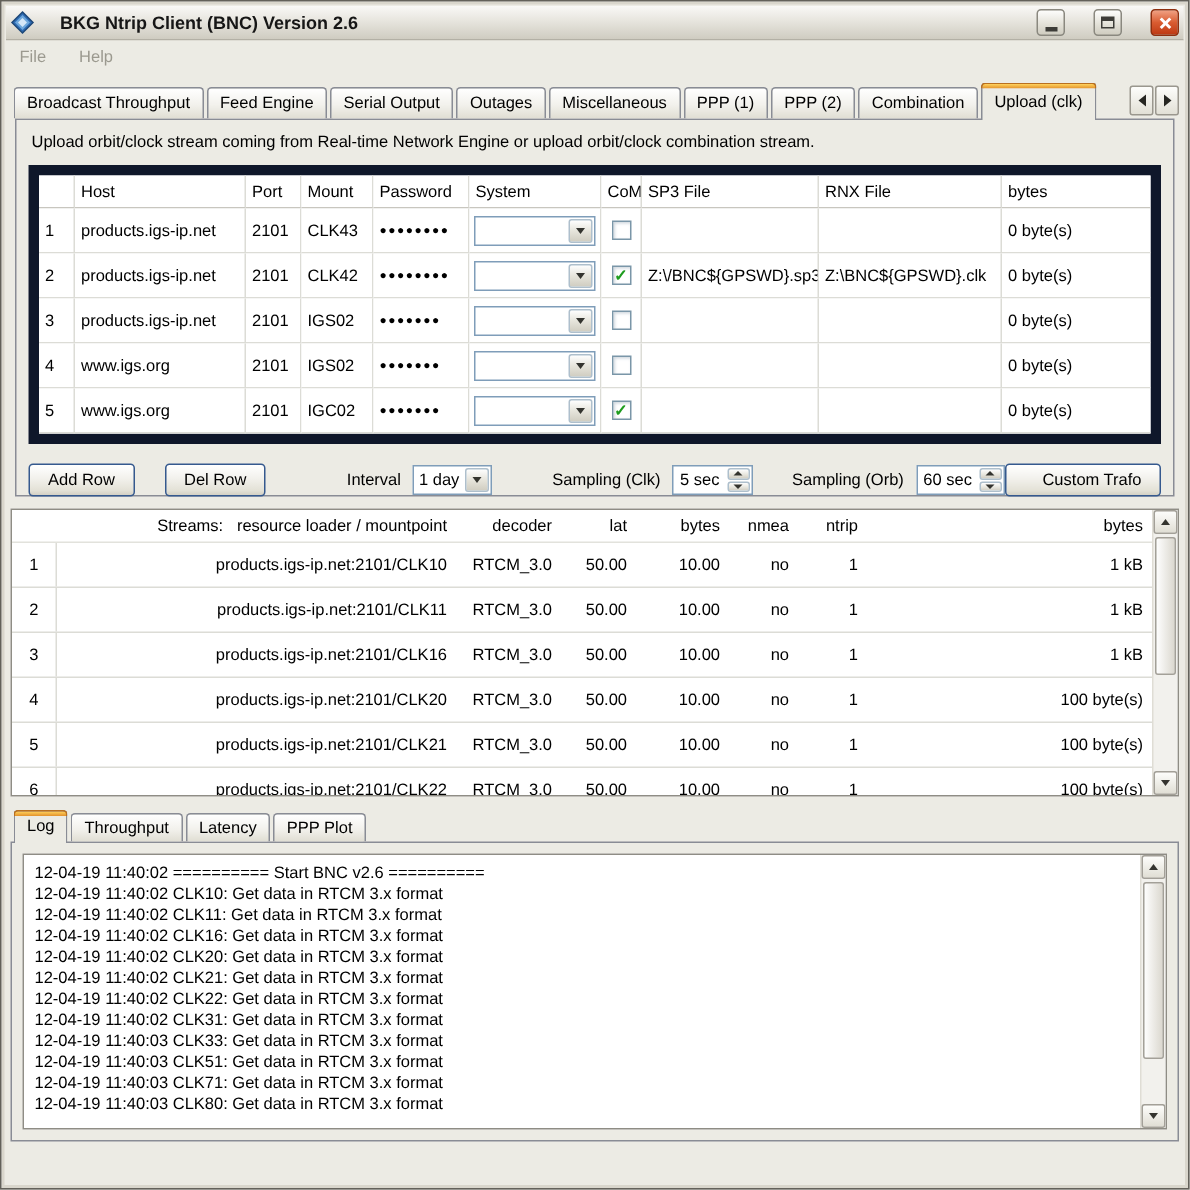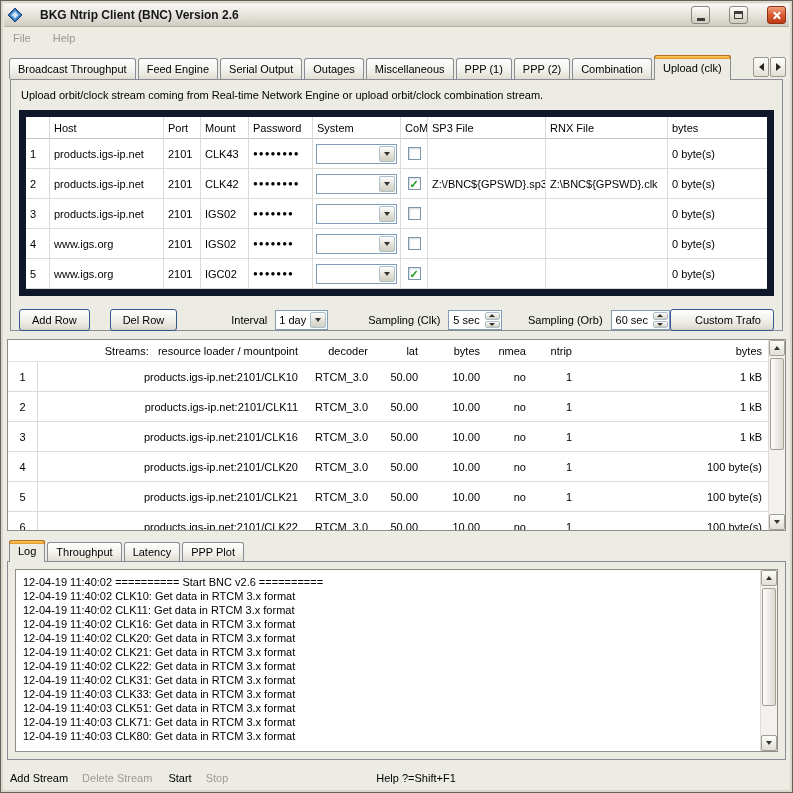--- a/index.html
+++ b/index.html
@@ -433,21 +433,14 @@
         <span class="strack">
             <span class="sthumb" style="top:2px; height:118px;"></span>
           </span>
         <span class="sarrow">
             <span class="tri-down"></span>
           </span>
       </div>
     </div>
   </div>
 
-  <div class="statusbar">
-    <span class="sb-item">Add Stream</span>
-    <span class="sb-item disabled" style="margin-left:14px;">Delete Stream</span>
-    <span class="sb-item" style="margin-left:16px;">Start</span>
-    <span class="sb-item disabled" style="margin-left:14px;">Stop</span>
-    <span class="sb-item" style="margin-left:148px;">Help ?=Shift+F1</span>
-  </div>
 
 </div>
 
 </body></html>

